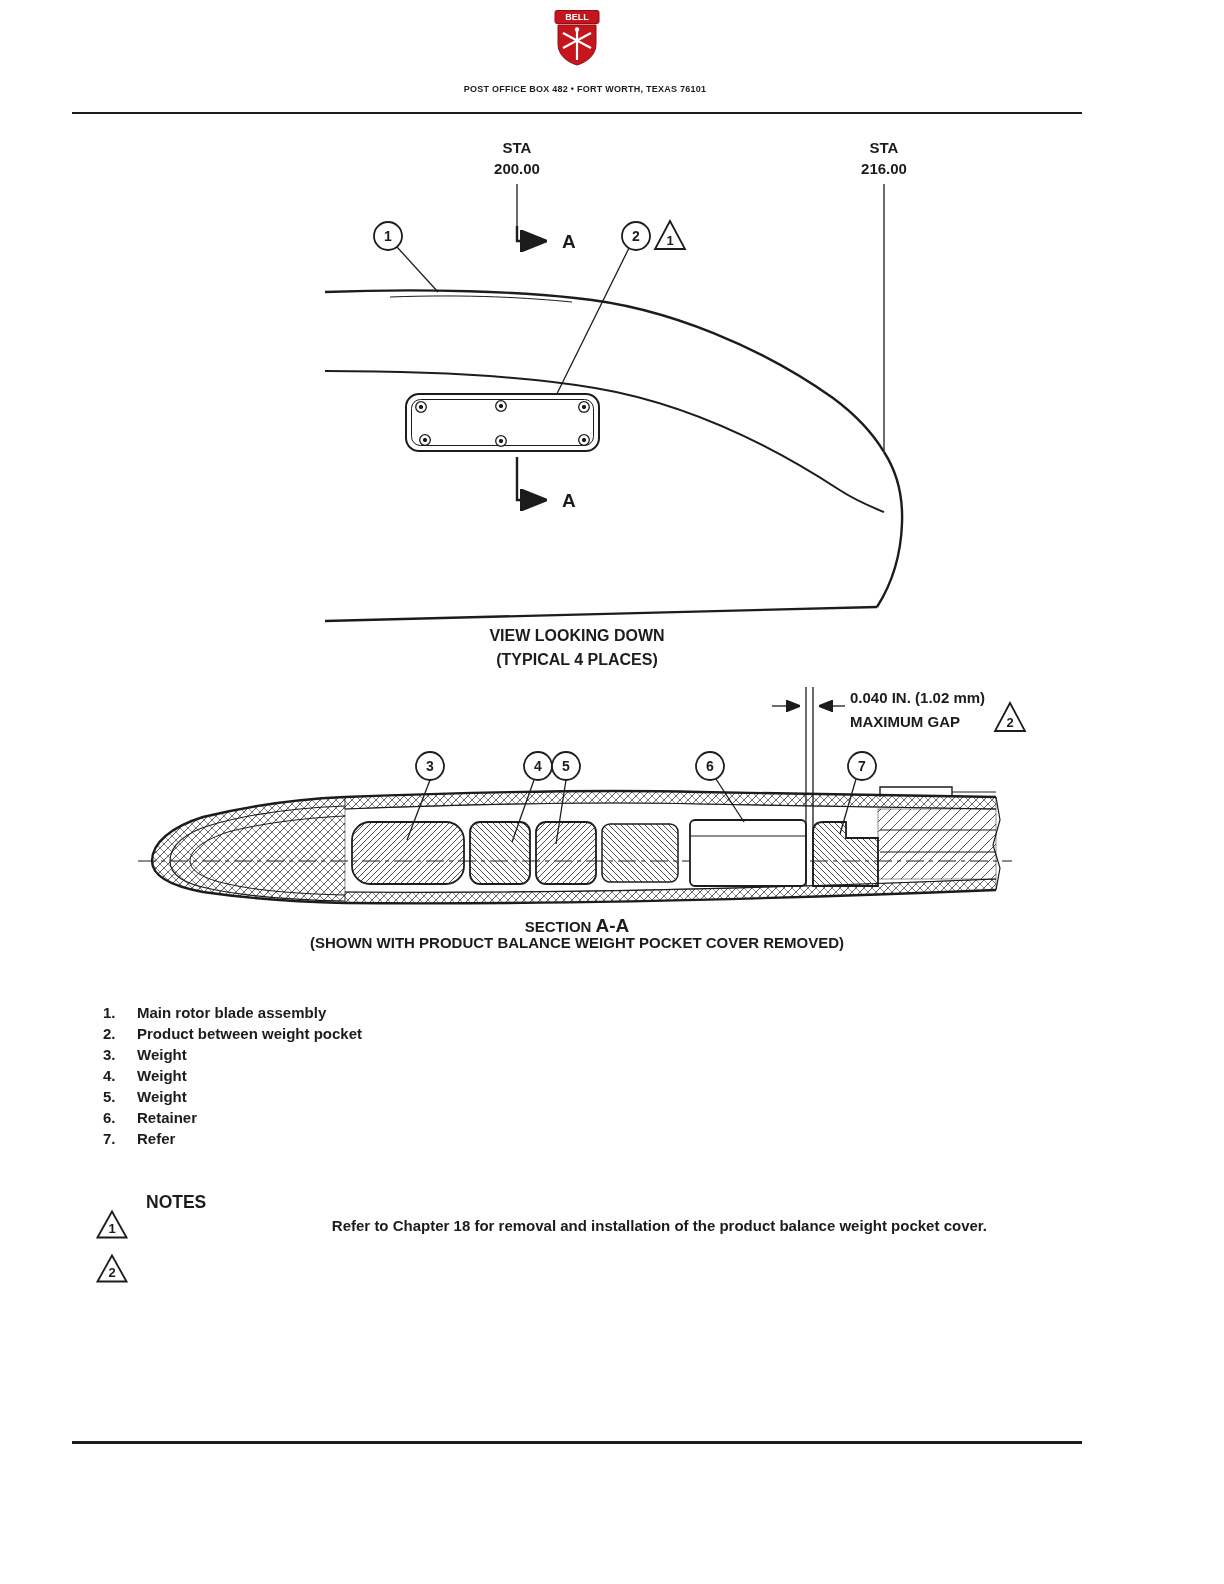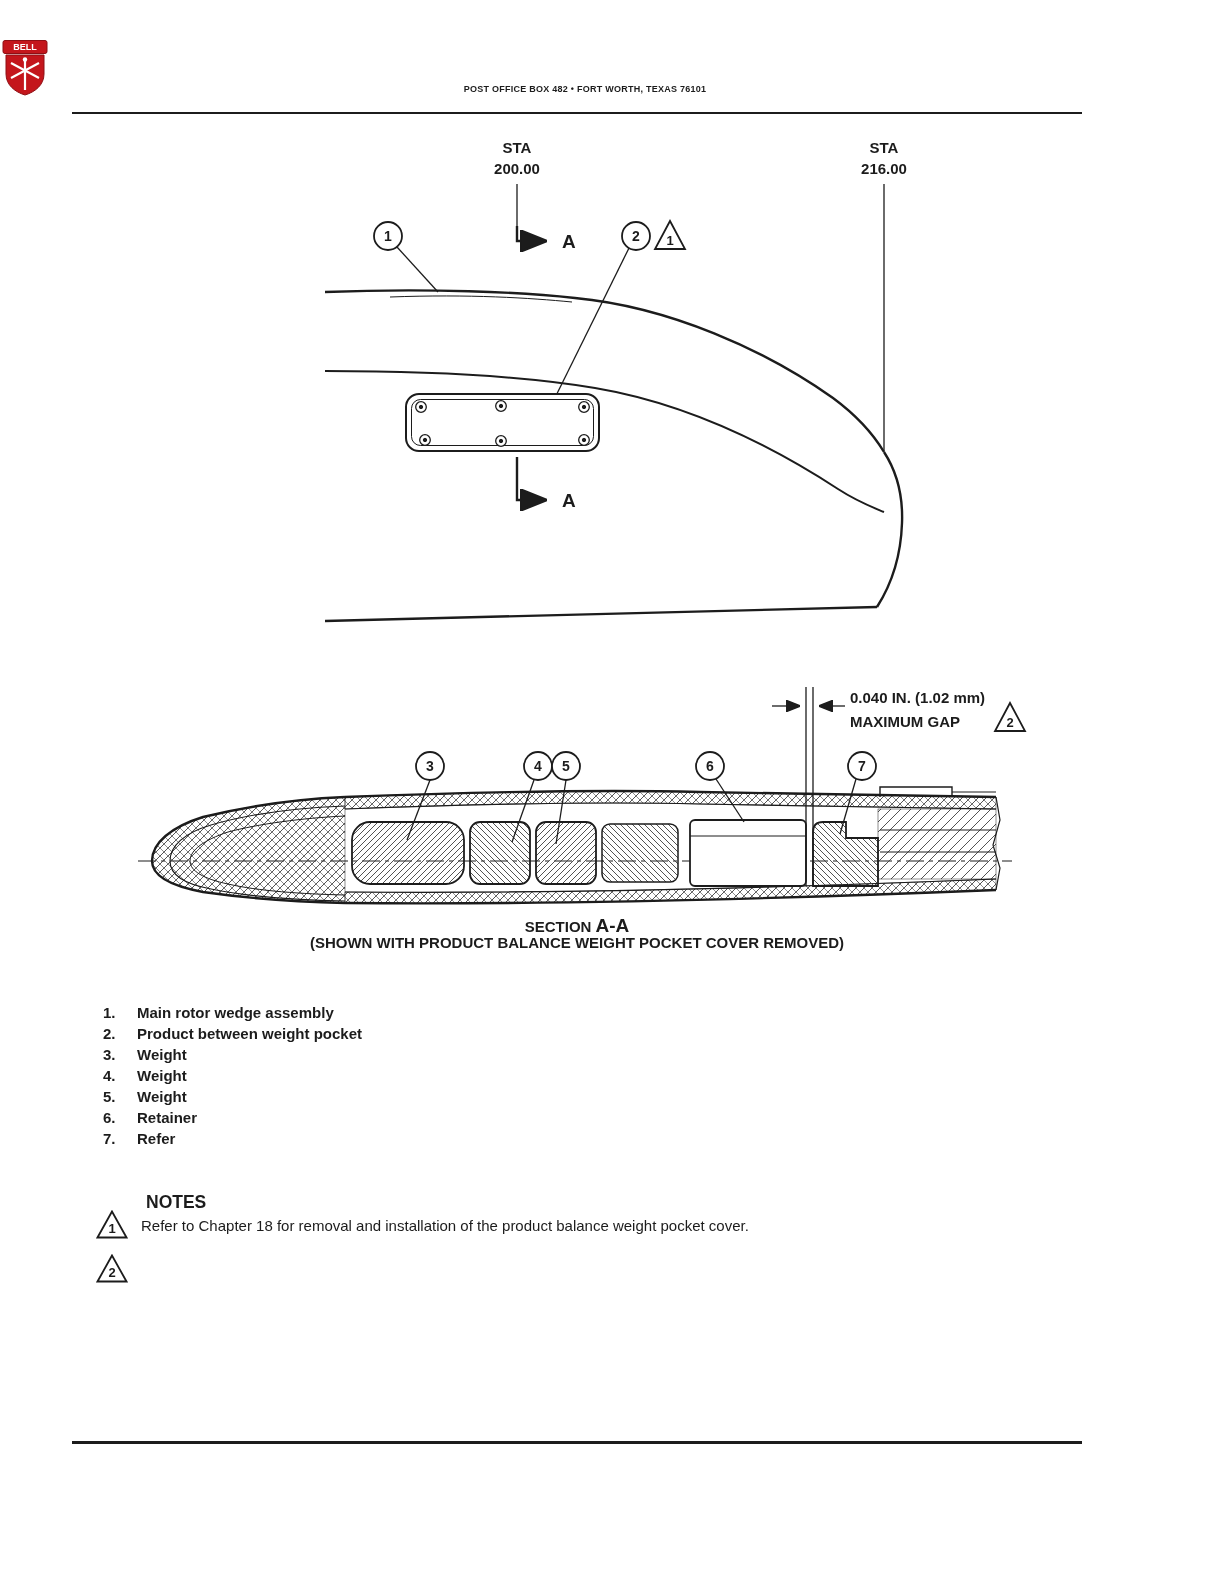--- a/index.html
+++ b/index.html
@@ -5,21 +5,21 @@
   * { margin:0; padding:0; box-sizing:border-box; }
   html, body { background:#ffffff; }
   .page {
     position:relative; width:1224px; height:1584px; background:#ffffff;
     font-family:"Liberation Sans", sans-serif; color:#1c1c1c; overflow:hidden; margin:0 auto;
   }
   .rule { position:absolute; left:72px; width:1010px; background:#1c1c1c; }
   .rule.top { top:112px; height:2px; }
   .rule.bottom { top:1441px; height:3px; }
 
-  .header-logo { position:absolute; top:40px; left:0; width:1154px; display:flex; }
+  .header-logo { position:absolute; top:10px; left:0; width:1154px; display:flex; justify-content:center; }
   .address { position:absolute; top:84px; left:8px; width:1154px; text-align:center;
              font-size:9px; font-weight:bold; letter-spacing:.25px; }
 
   .diagram-svg { position:absolute; top:0; left:0; }
   .diagram-svg line, .diagram-svg polyline, .diagram-svg polygon,
   .diagram-svg circle, .diagram-svg rect, .diagram-svg path { stroke:#1c1c1c; }
   .diagram-svg pattern line, .diagram-svg pattern path { stroke:#3f3f3f; }
   .diagram-svg text { fill:#1c1c1c; stroke:none; font-weight:bold;
                       font-family:"Liberation Sans", sans-serif; }
 
@@ -32,21 +32,21 @@
 
   .legend { position:absolute; left:103px; top:1002px; font-size:15px; font-weight:bold; }
   .legend-row { display:flex; line-height:21px; }
   .lnum { width:34px; }
 
   .notes-title { position:absolute; left:146px; top:1182px; font-size:17.5px; font-weight:bold;margin-top:10px; }
   .note-row { position:absolute; left:96px; display:flex; gap:13px; width:1000px; }
   .note-row.n1 { top:1210px; }
   .note-row.n2 { top:1254px; }
   .note-flag { flex:0 0 auto; }
-  .note-text { font-size:15px; font-weight:normal; line-height:21px; width:846px; padding-top:5px; }
+  .note-text { font-size:15px; font-weight:bold; line-height:21px; width:846px; padding-top:5px;text-align:right; }
 </style>
 </head>
 <body>
 
 <div class="page">
 
   <div class="header-logo">
     <svg width="50" height="56" viewBox="0 0 50 56">
       <rect x="3" y="0.5" width="44" height="13" rx="2" fill="#c4161c" stroke="#8e0f14" stroke-width="1"></rect>
       <text x="25" y="10" font-size="9" font-weight="bold" fill="#ffffff" text-anchor="middle">BELL</text>
@@ -188,30 +188,34 @@
       <line x1="716" y1="779" x2="744" y2="822" stroke-width="1.3"></line>
       <circle cx="710" cy="766" r="14" fill="#ffffff" stroke-width="1.8"></circle>
       <text x="710" y="771" font-size="14" text-anchor="middle">6</text>
 
       <line x1="856" y1="779" x2="840" y2="834" stroke-width="1.3"></line>
       <circle cx="862" cy="766" r="14" fill="#ffffff" stroke-width="1.8"></circle>
       <text x="862" y="771" font-size="14" text-anchor="middle">7</text>
     </g>
   </svg>
 
+  <div class="caption caption-topview">
+    <div class="l1">VIEW LOOKING DOWN</div>
+    <div class="l1">(TYPICAL 4 PLACES)</div>
+  </div>
 
   <div class="caption caption-section">
     <div class="l1"><span>SECTION</span><span class="big">A-A</span></div>
     <div class="l1">(SHOWN WITH PRODUCT BALANCE WEIGHT POCKET COVER REMOVED)</div>
   </div>
 
   <div class="legend">
     <div class="legend-row">
         <span class="lnum">1.</span>
-        <span>Main rotor wedge assembly</span>
+        <span>Main rotor blade assembly</span>
       </div>
     <div class="legend-row">
         <span class="lnum">2.</span>
         <span>Product between weight pocket</span>
       </div>
     <div class="legend-row">
         <span class="lnum">3.</span>
         <span>Weight</span>
       </div>
     <div class="legend-row">

